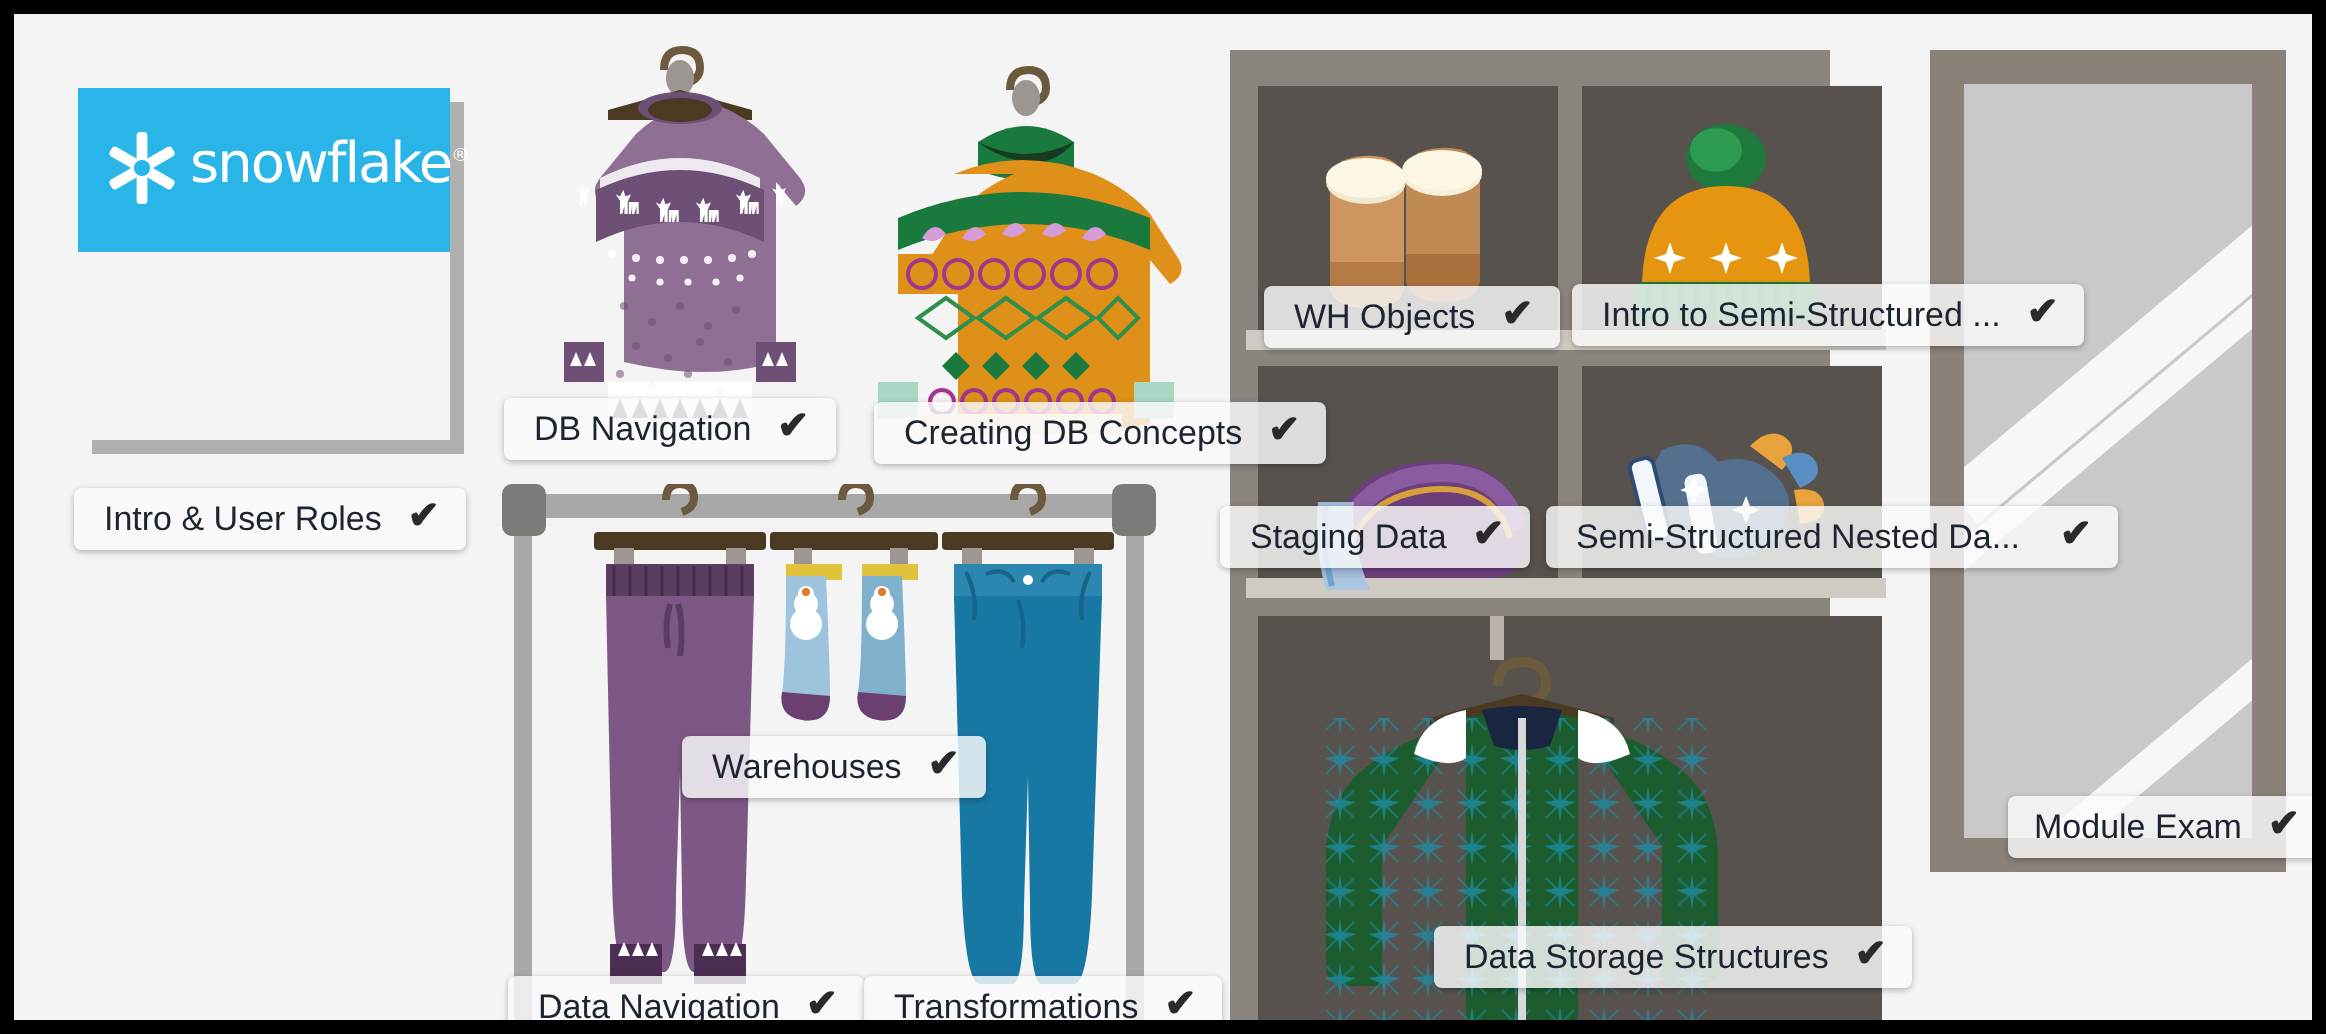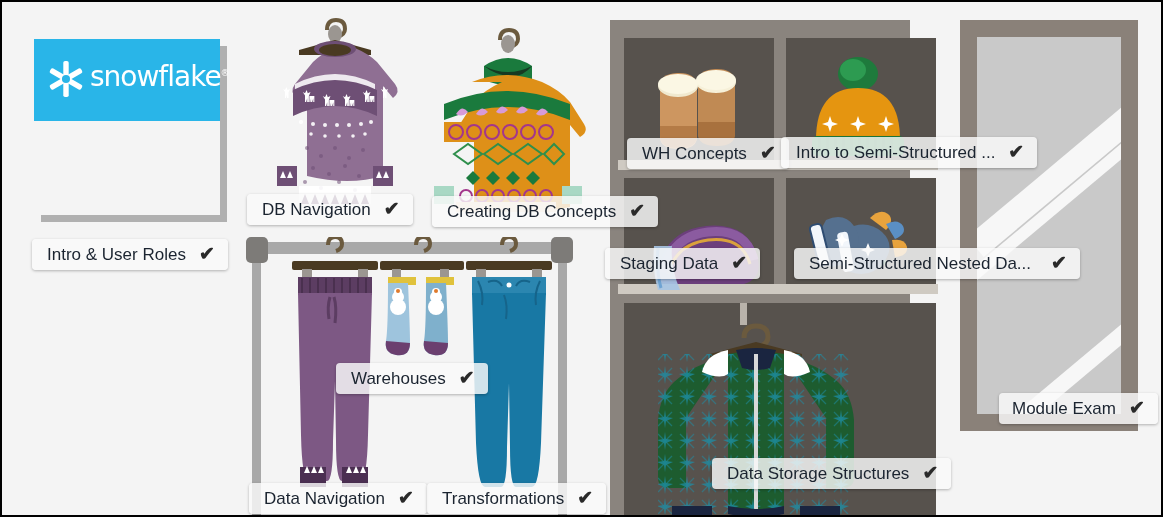--- a/index.html
+++ b/index.html
@@ -3,21 +3,21 @@
 <meta charset="utf-8">
 <style>
   html,body{margin:0;padding:0;background:#fff;}
   body{font-family:"Liberation Sans",sans-serif;}
 
   #scene{
     position:relative;
     width:1163px;height:517px;
     overflow:hidden;
     box-sizing:border-box;
-    border:2px solid #000000;
+    border:7px solid #000000;
     background-color:#eab308;
   }
 
   
   .wall{
     position:absolute;inset:0;
     background-color:#d2d2d2;
     background-image:
       linear-gradient(#f4f4f4 0 0),
       linear-gradient(#f4f4f4 0 0);
@@ -587,32 +587,32 @@
       </div>
       <div class="pill" style="left: 245px; top: 192px;">
         <span>DB Navigation</span>
         <span class="chk">✔</span>
       </div>
       <div class="pill" style="left: 430px; top: 194px;">
         <span>Creating DB Concepts</span>
         <span class="chk">✔</span>
       </div>
       <div class="pill" style="left: 625px; top: 136px;">
-        <span>WH Concepts</span>
+        <span>WH Objects</span>
         <span class="chk">✔</span>
       </div>
       <div class="pill" style="left: 779px; top: 135px;">
         <span>Intro to Semi-Structured ...</span>
         <span class="chk">✔</span>
       </div>
       <div class="pill" style="left: 603px; top: 246px;">
         <span>Staging Data</span>
         <span class="chk">✔</span>
       </div>
-      <div class="pill" style="left: 792px; top: 246px; gap: 20px;">
+      <div class="pill" style="left: 766px; top: 246px; gap: 20px;">
         <span>Semi-Structured Nested Da...</span>
         <span class="chk">✔</span>
       </div>
       <div class="pill" style="left: 334px; top: 361px;">
         <span>Warehouses</span>
         <span class="chk">✔</span>
       </div>
       <div class="pill" style="left: 247px; top: 481px;">
         <span>Data Navigation</span>
         <span class="chk">✔</span>

